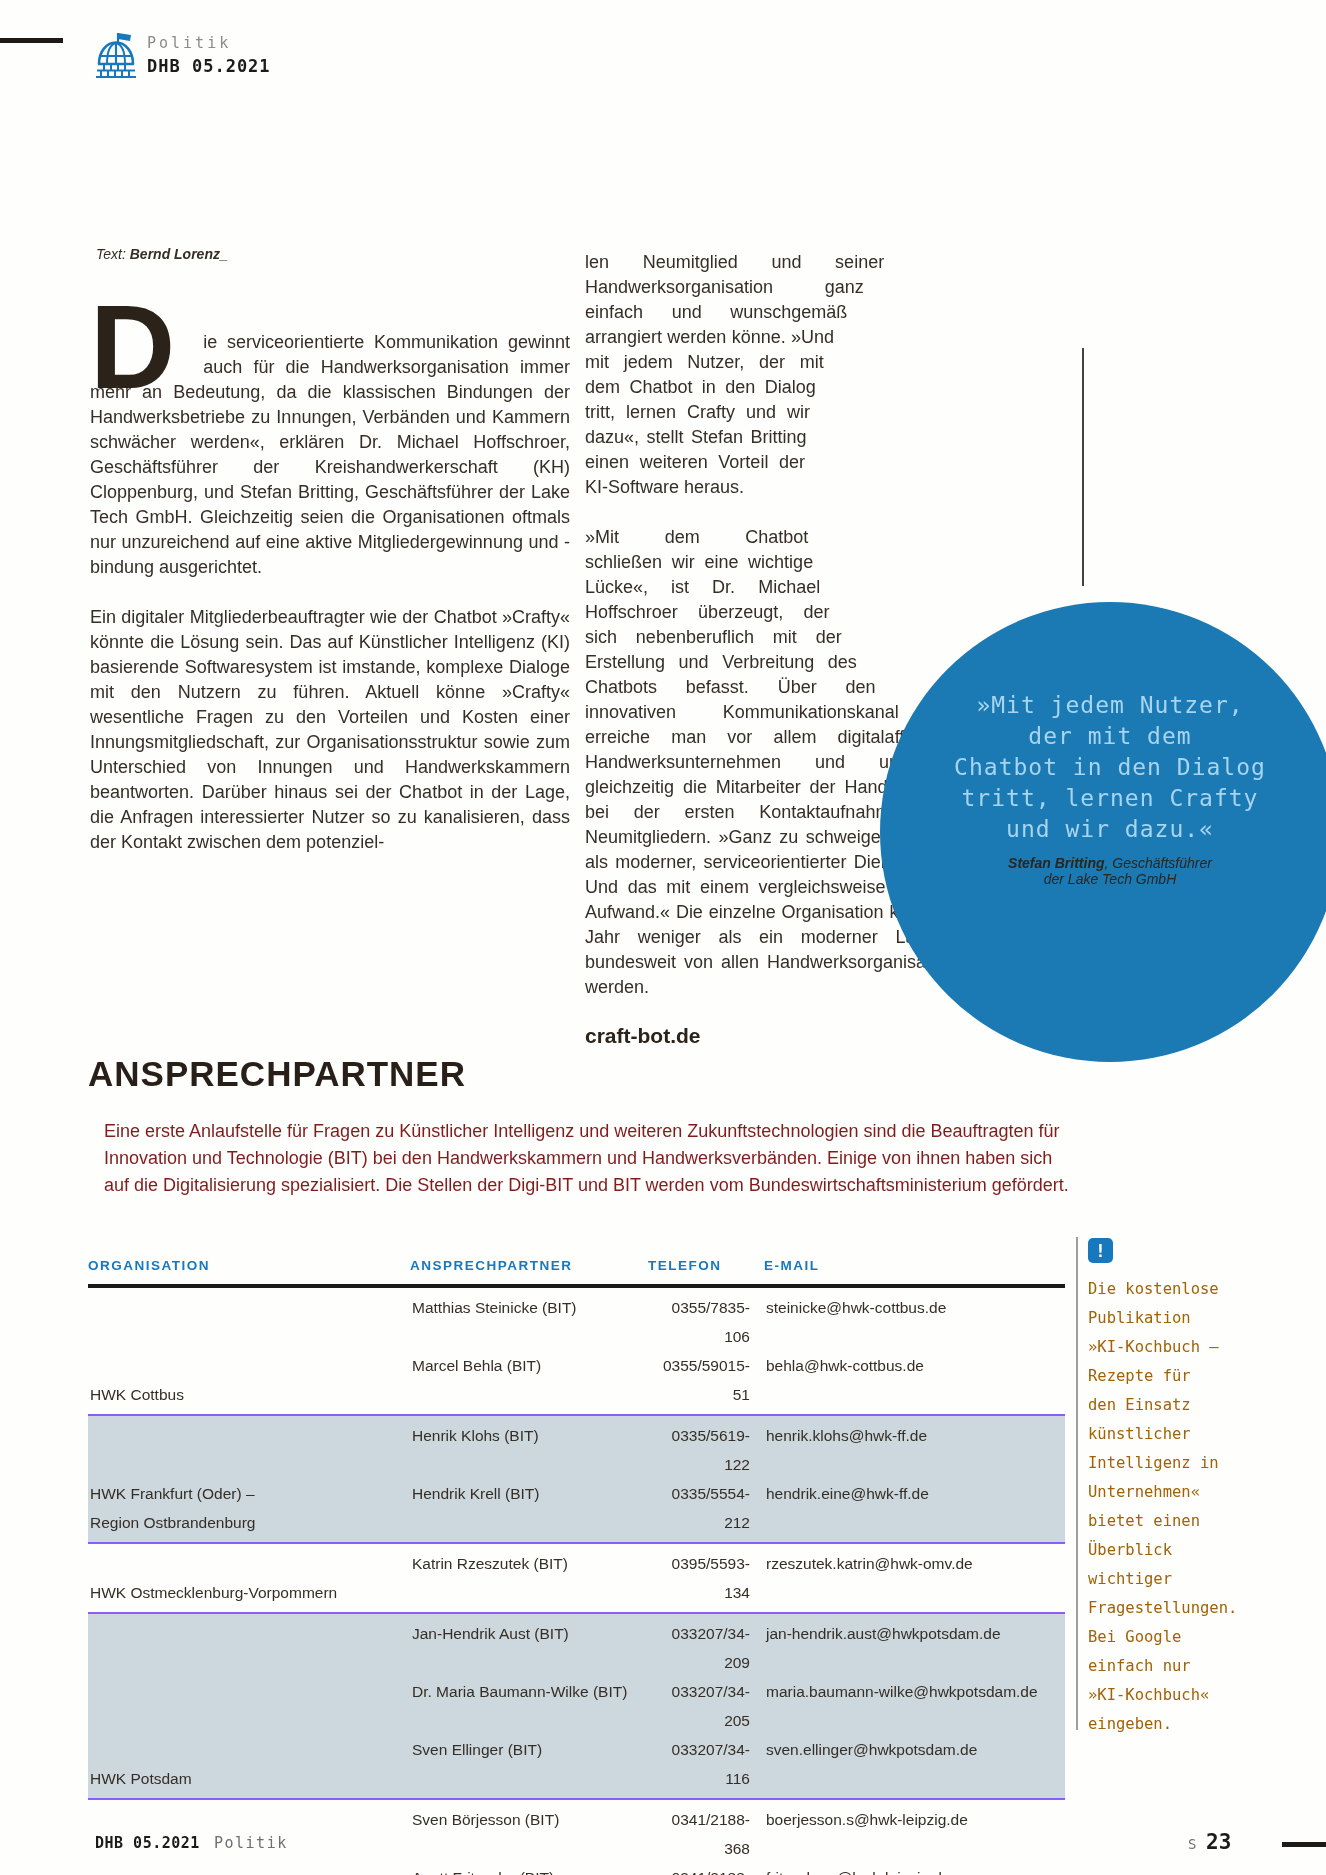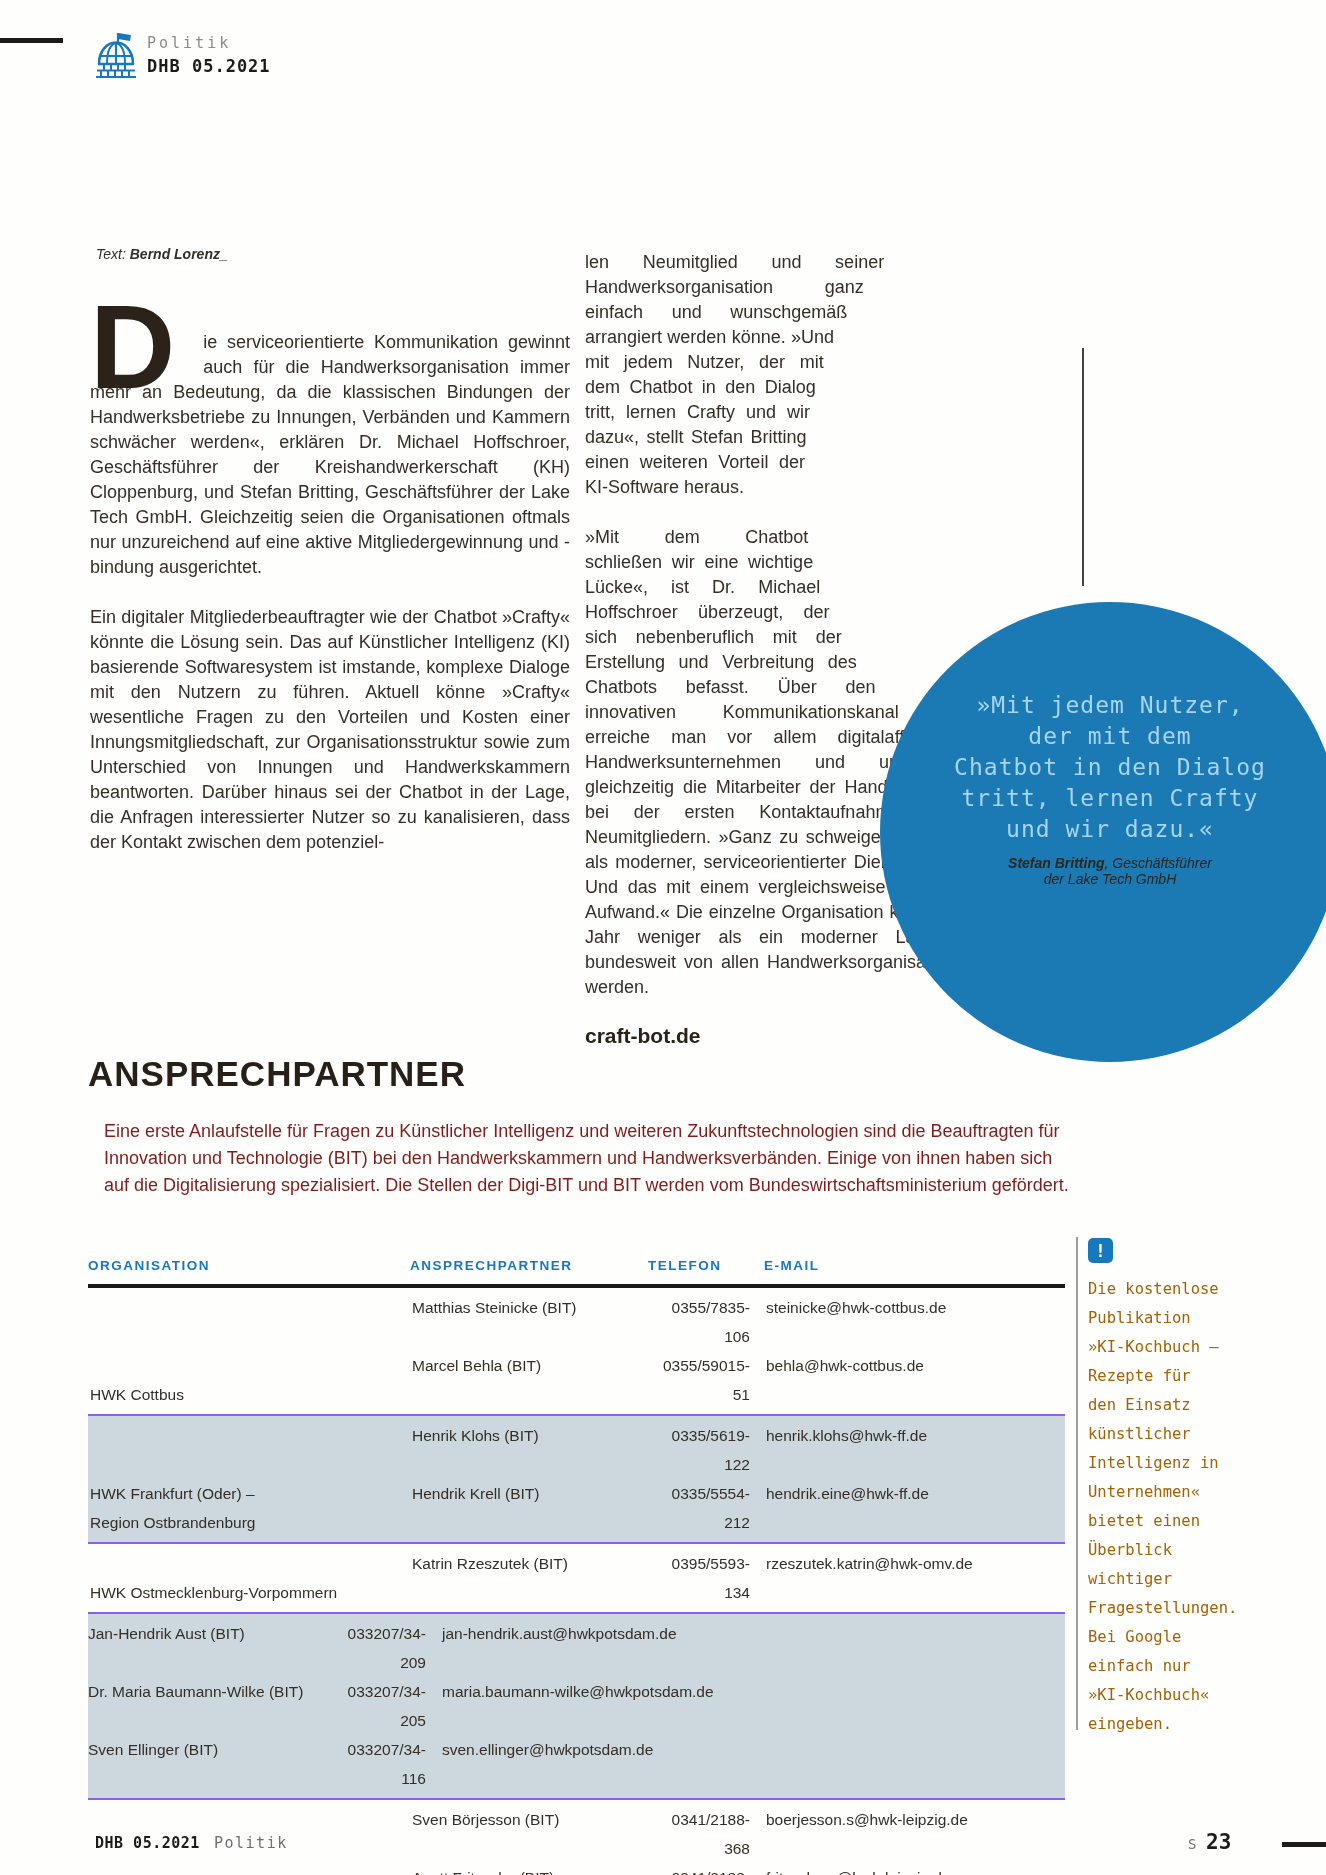--- a/index.html
+++ b/index.html
@@ -189,20 +189,21 @@
       <div class="tsub">
         <div class="trow">
             <span class="tperson">Katrin Rzeszutek (BIT)</span>
             <span class="tphone">0395/5593-134</span>
             <span class="temail">rzeszutek.katrin@hwk-omv.de</span>
           </div>
       </div>
     </div>
 
     <div class="tgroup shade">
+      <div class="torg">HWK Potsdam</div>
       <div class="tsub">
         <div class="trow">
             <span class="tperson">Jan-Hendrik Aust (BIT)</span>
             <span class="tphone">033207/34-209</span>
             <span class="temail">jan-hendrik.aust@hwkpotsdam.de</span>
           </div>
         <div class="trow">
             <span class="tperson">Dr. Maria Baumann-Wilke (BIT)</span>
             <span class="tphone">033207/34-205</span>
             <span class="temail">maria.baumann-wilke@hwkpotsdam.de</span>

